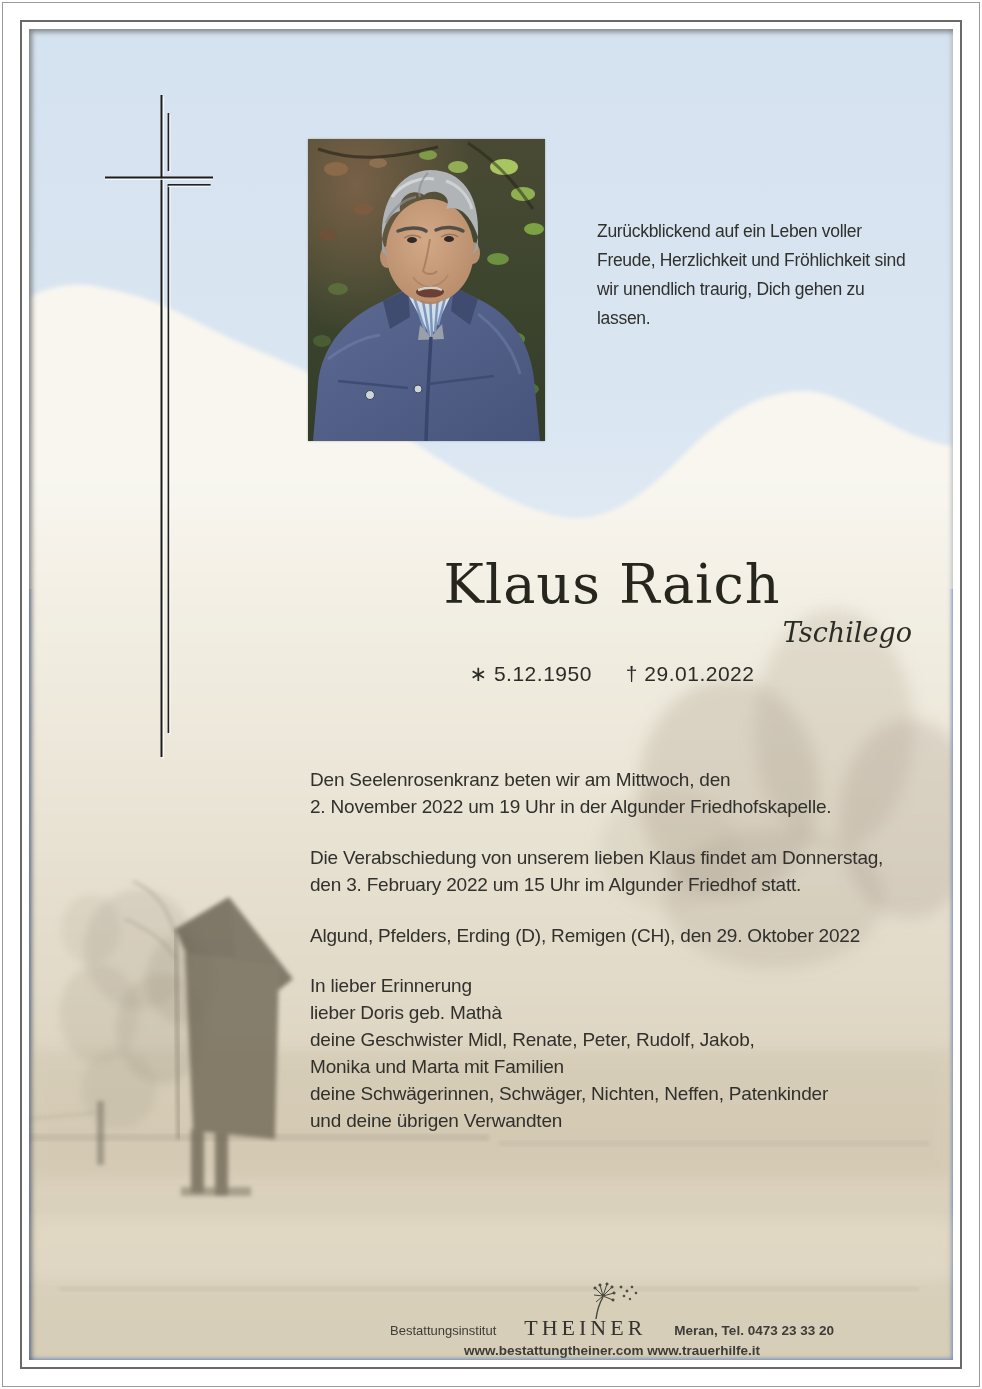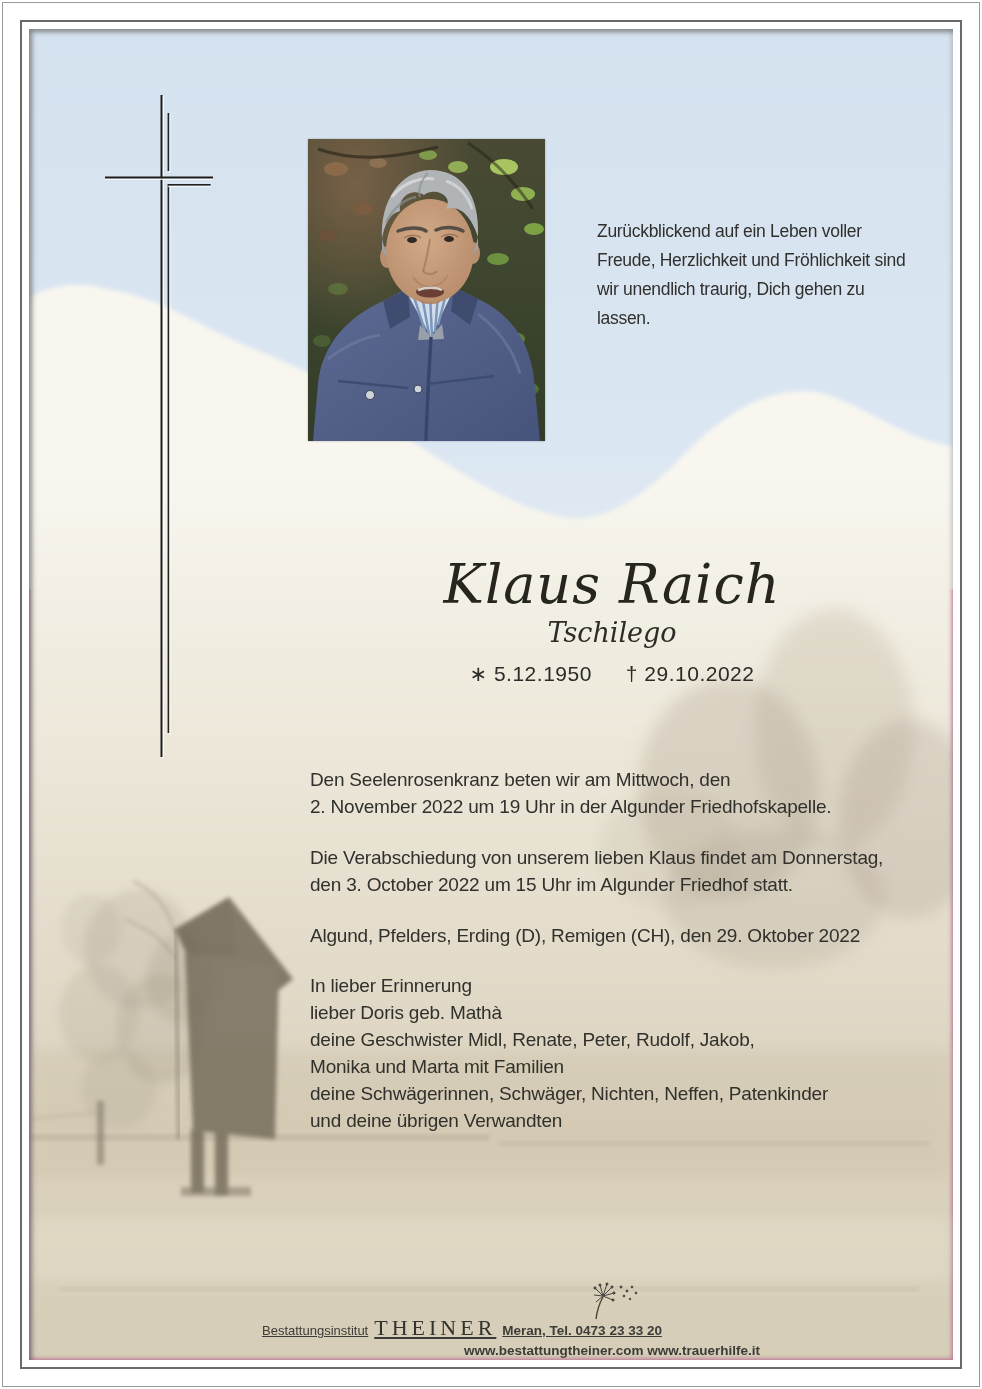--- a/index.html
+++ b/index.html
@@ -4,55 +4,55 @@
 <style>
   html,body{margin:0;padding:0;background:#ffffff;}
   .page{
     position:relative;width:982px;height:1389px;background:#ffffff;
     font-family:"Liberation Sans",sans-serif;color:#2b2b28;overflow:hidden;
   }
   .frame-outer{position:absolute;inset:2px;border:1px solid #9a9a9a;pointer-events:none;}
   .frame-mid{position:absolute;inset:20px;border:2px solid #6a6a6a;pointer-events:none;}
   .content{
     position:absolute;left:29px;top:29px;width:924px;height:1331px;
-    overflow:hidden;background:#ec4899;
+    overflow:hidden;background:#3b82f6;
   }
   .content-edge{
     position:absolute;inset:0;pointer-events:none;z-index:40;
     box-shadow:inset 4px 4px 5px -1px rgba(95,95,95,.70), inset -3px -3px 4px -1px rgba(140,140,140,.40);
   }
   .landscape{position:absolute;left:0;top:0;z-index:0;}
   .cross-svg{position:absolute;left:71px;top:61px;z-index:5;}
   .photo{
     position:absolute;left:279px;top:110px;width:237px;height:302px;z-index:6;
     box-shadow:0 0 2px rgba(60,60,60,.35);
   }
   .eulogy{position:absolute;left:568px;top:188px;z-index:10;font-size:17.5px;line-height:29px;letter-spacing:-0.3px;color:#30302c;}
   .eulogy .para{margin:0 0 21px 0;}
   .eulogy .tline{white-space:nowrap;}
   .name-block{position:absolute;left:283px;top:525px;width:600px;text-align:center;z-index:10;}
   .deceased-name{
-    margin:0;font-family:"DejaVu Serif","Liberation Serif",serif;font-style:italic;font-weight:400;
+    margin:0;font-family:"DejaVu Serif","Liberation Serif",serif;font-weight:400;
     font-size:54px;line-height:62px;color:#26261f;letter-spacing:1px;
   }
   .nickname{
     font-family:"DejaVu Serif","Liberation Serif",serif;font-style:italic;
-    font-size:27px;line-height:32px;color:#2c2c26;margin-top:1px;
+    font-size:27px;line-height:32px;color:#2c2c26;margin-top:1px;text-align:right;
   }
   .dates{margin-top:13px;font-size:21px;letter-spacing:.5px;color:#2b2b28;}
   .dates .death{margin-left:34px;}
   .bodytext{position:absolute;left:281px;z-index:10;font-size:19px;line-height:27px;letter-spacing:-0.2px;color:#30302c;}
   .bodytext .tline{white-space:nowrap;}
   .rosary{top:737px;}
   .farewell{top:815px;}
   .places{top:893px;}
   .remembrance{top:943px;}
   .footer{position:absolute;left:233px;top:1252px;width:700px;text-align:center;z-index:10;color:#3a3a36;}
   .dandelion{display:block;margin:0 auto -4px auto;transform:translateX(-6px);}
-  .footer-line1{display:flex;align-items:baseline;gap:6px;text-decoration:underline;}
+  .footer-line1{display:flex;justify-content:center;align-items:baseline;gap:28px;}
   .footer-prefix{font-size:13px;color:#3c3c38;}
   .footer-brand{
     font-family:"Liberation Serif",serif;font-size:22px;letter-spacing:4px;color:#33332e;font-weight:400;
   }
   .footer-contact{font-size:13.5px;font-weight:bold;color:#3c3c38;}
   .footer-line2{font-size:13.5px;font-weight:bold;color:#3c3c38;margin-top:2px;}
 </style>
 </head>
 <body>
 
@@ -239,31 +239,31 @@
         <div class="tline">Freude, Herzlichkeit und Fröhlichkeit sind</div>
         <div class="tline">wir unendlich traurig, Dich gehen zu</div>
         <div class="tline">lassen.</div>
       </div>
     </div>
 
     <div class="name-block">
       <h1 class="deceased-name">Klaus Raich</h1>
       <div class="nickname">Tschilego</div>
       <div class="dates">
-        <span class="birth">∗ 5.12.1950</span><span class="death">† 29.10.2022</span>
+        <span class="birth">∗ 5.12.1950</span><span class="death">† 29.01.2022</span>
       </div>
     </div>
 
     <div class="bodytext rosary">
       <div class="tline">Den Seelenrosenkranz beten wir am Mittwoch, den</div>
       <div class="tline">2. November 2022 um 19 Uhr in der Algunder Friedhofskapelle.</div>
     </div>
     <div class="bodytext farewell">
       <div class="tline">Die Verabschiedung von unserem lieben Klaus findet am Donnerstag,</div>
-      <div class="tline">den 3. October 2022 um 15 Uhr im Algunder Friedhof statt.</div>
+      <div class="tline">den 3. February 2022 um 15 Uhr im Algunder Friedhof statt.</div>
     </div>
     <div class="bodytext places">
       <div class="tline">Algund, Pfelders, Erding (D), Remigen (CH), den 29. Oktober 2022</div>
     </div>
 
     <div class="bodytext remembrance">
       <div class="tline">In lieber Erinnerung</div>
       <div class="tline">lieber Doris geb. Mathà</div>
       <div class="tline">deine Geschwister Midl, Renate, Peter, Rudolf, Jakob,</div>
       <div class="tline">Monika und Marta mit Familien</div>

